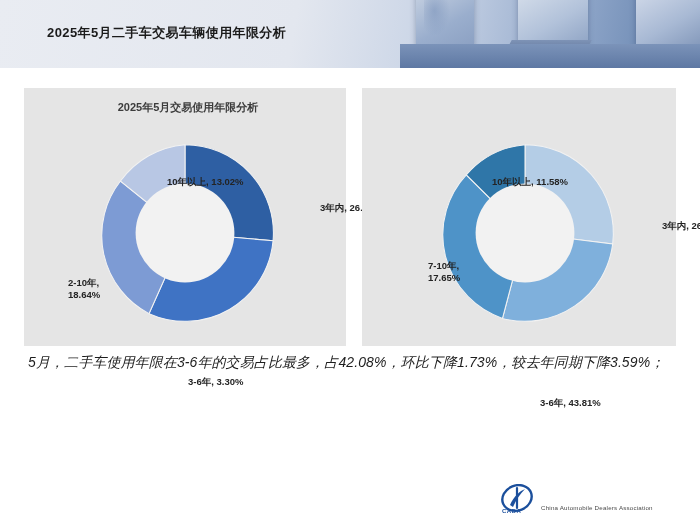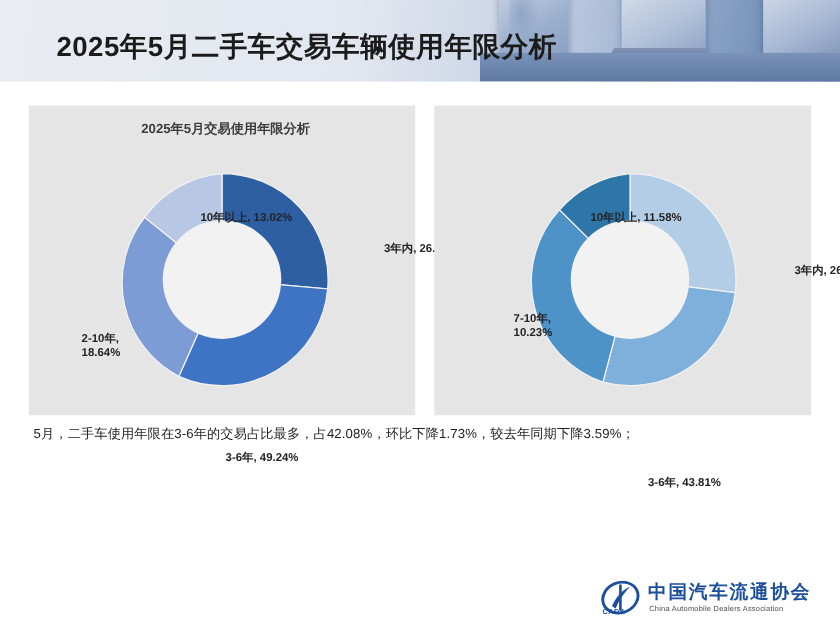--- a/index.html
+++ b/index.html
@@ -33,21 +33,21 @@
     background:linear-gradient(180deg,#7e93b6,#5d7399); transform: skewX(-28deg);
   }
   .cube.c3 { left:236px; top:-12px; width:64px; height:58px;
              background:linear-gradient(150deg,#d4dceb,#a8b9d4 60%,#8499bb); }
   .banner-floor {
     position:absolute; right:0; bottom:0; width:300px; height:24px;
     background:linear-gradient(180deg,#7b93b9 0%, #5e78a3 100%);
   }
   .banner-title {
     position:absolute; left:47px; top:24px;
-    font-size:23px; font-weight:bold; color:#1b1b1b; letter-spacing:.4px;
+    font-size:13px; font-weight:bold; color:#1b1b1b; letter-spacing:.4px;
     white-space:nowrap;
   }
 
   
   .panel {
     position:absolute; top:88px; height:258px;
     background:#e5e5e5; border:0;
   }
   .panel.left  { left:24px;  width:322px; }
   .panel.right { left:362px; width:314px; }
@@ -73,22 +73,22 @@
   .lbl.l-bot   { left:98px;  top:238px; }
   
   .lbl.r-top   { left:62px;  top:38px; }
   .lbl.r-right { left:232px; top:82px; }
   .lbl.r-left  { left:-2px;  top:122px; white-space:normal; width:60px; }
   .lbl.r-bot   { left:110px; top:238px;margin-top:21px; }
 
   
   .body-text { position:absolute; left:28px; top:356px; width:660px; }
   .btline {
-    font-size:11px; color:#1d1d1d; line-height:13px;
-    margin-bottom:10px; white-space:nowrap; letter-spacing:.1px;
+    font-size:14px; color:#1d1d1d; line-height:13px;
+    margin-bottom:10px; white-space:nowrap; letter-spacing:.1px;font-style:italic;
   }
   .para2 { position:absolute; left:28px; top:458px; width:660px; }
   .para2 .btline { margin-bottom:9px; }
 
   
   .logo { position:absolute; left:500px; top:483px; width:190px; height:36px; }
   .logo-mark { position:absolute; left:0; top:1px; width:34px; height:30px; }
   .logo-cn {
     position:absolute; left:40px; top:0px;
     font-size:15.5px; font-weight:bold; color:#1b4f9c; letter-spacing:1.5px;
@@ -132,55 +132,54 @@
 
         <path d="M100,100 L62.1,184.9 A93,93 0 0,1 32.1,45.3 Z" fill="#7d9bd4" stroke="#f2f2f2" stroke-width="1.1"></path>
 
         <path d="M100,100 L32.1,45.3 A93,93 0 0,1 100,7 Z" fill="#b8c7e4" stroke="#f2f2f2" stroke-width="1.1"></path>
         <circle cx="100" cy="100" r="52" fill="#f2f2f2"></circle>
       </svg>
 
       <div class="lbl l-top">10年以上, 13.02%</div>
       <div class="lbl l-right">3年内, 26.26%</div>
       <div class="lbl l-left">2-10年, 18.64%</div>
-      <div class="lbl l-bot">3-6年, 49.24%</div>
+      <div class="lbl l-bot">3-6年, 3.30%</div>
     </div>
   </div>
 
   <div class="panel right">
 
     <div class="donut-wrap">
       <svg class="donut" viewBox="0 0 200 200">
 
         <path d="M100,100 L100,7 A93,93 0 0,1 192.3,111.5 Z" fill="#b4cde6" stroke="#f2f2f2" stroke-width="1.1"></path>
 
         <path d="M100,100 L192.3,111.5 A93,93 0 0,1 76.3,189.9 Z" fill="#7fb0dc" stroke="#f2f2f2" stroke-width="1.1"></path>
 
         <path d="M100,100 L76.3,189.9 A93,93 0 0,1 38.2,38.8 Z" fill="#4e93c8" stroke="#f2f2f2" stroke-width="1.1"></path>
 
         <path d="M100,100 L38.2,38.8 A93,93 0 0,1 100,7 Z" fill="#2f76a8" stroke="#f2f2f2" stroke-width="1.1"></path>
         <circle cx="100" cy="100" r="52" fill="#f2f2f2"></circle>
       </svg>
 
       <div class="lbl r-top">10年以上, 11.58%</div>
       <div class="lbl r-right">3年内, 26.96%</div>
-      <div class="lbl r-left">7-10年, 10.23%</div>
+      <div class="lbl r-left">7-10年, 17.65%</div>
       <div class="lbl r-bot">3-6年, 43.81%</div>
     </div>
   </div>
 
   <div class="body-text">
     <div class="btline">5月，二手车使用年限在3-6年的交易占比最多，占42.08%，环比下降1.73%，较去年同期下降3.59%；</div>
   </div>
 
 
   <div class="logo">
     <svg class="logo-mark" viewBox="0 0 34 30">
       <ellipse cx="17" cy="14" rx="15" ry="12.5" fill="none" stroke="#1b4f9c" stroke-width="2.4" transform="rotate(-22 17 14)"></ellipse>
       <path d="M10 21 C14 12, 20 7, 25 5 C20 10, 16 16, 13 23 Z" fill="#1b4f9c"></path>
       <path d="M17 4 L17 24" stroke="#1b4f9c" stroke-width="2.2" stroke-linecap="round"></path>
     </svg>
     <div class="logo-abbr">CADA</div>
-    <div class="logo-cn">中国汽车流通协会</div>
     <div class="logo-en">China Automobile Dealers Association</div>
   </div>
 
 </div>
 
 </body></html>

